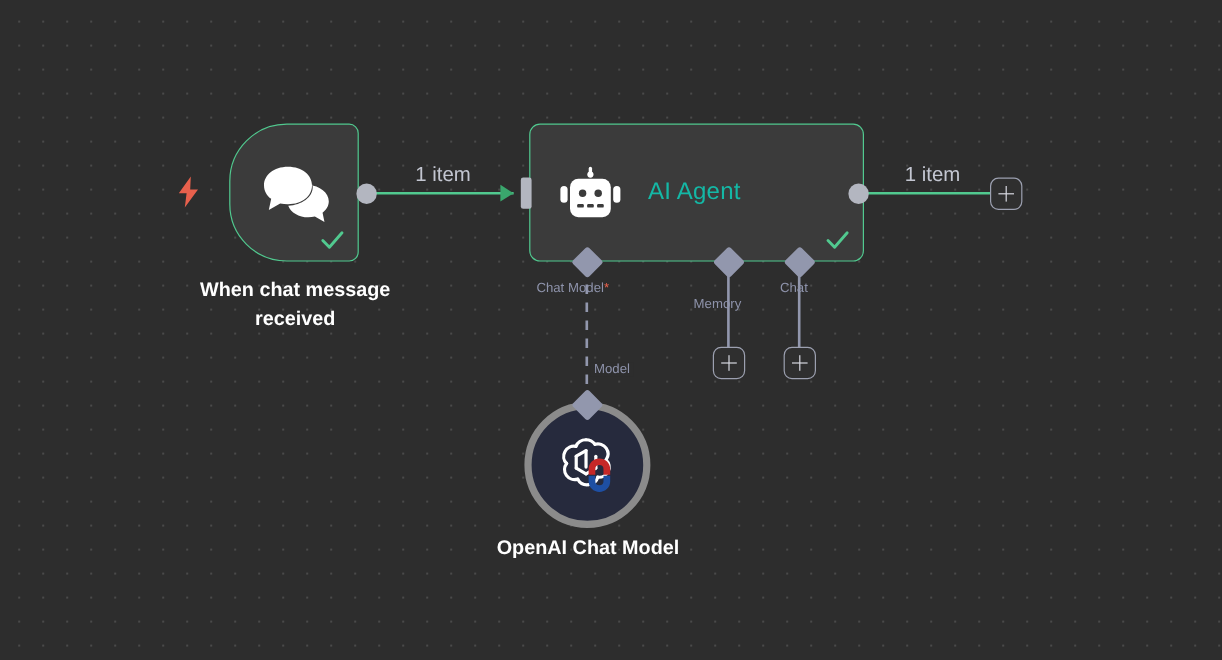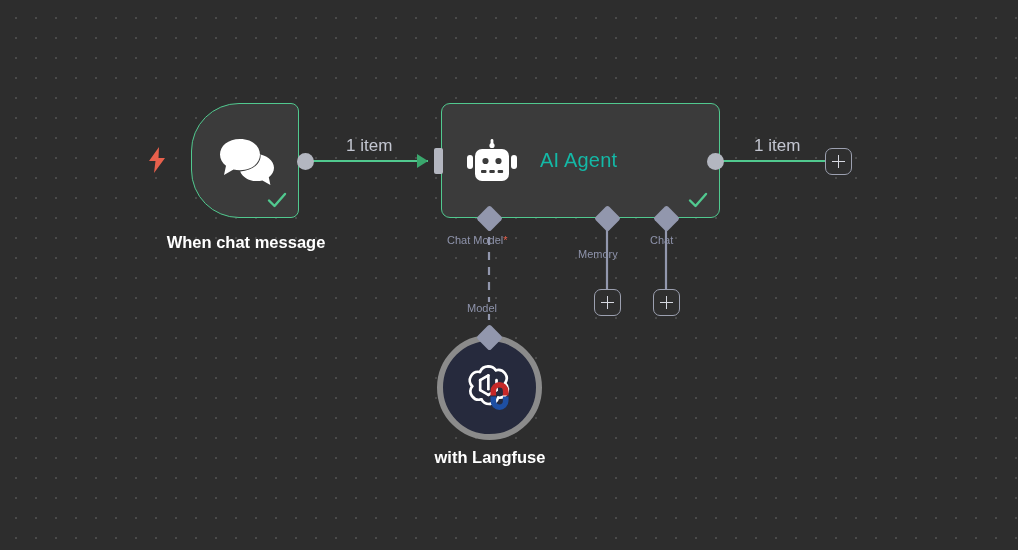--- a/index.html
+++ b/index.html
@@ -236,20 +236,21 @@
         <path d="M39 17 C48.5 17.8 56 23.6 56 30.8 C56 34.6 54 38 50.8 40.3 L52.4 48
                  L44.4 43.5 C42.6 43.9 40.8 44.1 38.9 44.1 C31 44.1 24.3 40 22.2 34.4
                  C33.6 33.8 42.6 27.3 42.6 18.8 C42.6 18.2 42.5 17.6 42.4 17 Z" fill="#ffffff"></path>
       </svg>
     </div>
 
     <div class="out-port" style="left:297px;top:153px"></div>
 
     <div class="node-label" style="left:126px;top:231px;width:240px">
       <div>When chat message</div>
+      <div>received</div>
     </div>
 
     <svg class="in-arrow" style="left:416px;top:152px;width:14px;height:18px" viewBox="0 0 14 18">
       <path d="M1 2 L12 9 L1 16 Z" fill="#3aa76d"></path>
     </svg>
     <div class="in-port" style="left:434px;top:148px"></div>
 
     <div class="agent-node">
       <svg class="agent-icon" viewBox="0 0 52 46">
         <rect x="24.6" y="1" width="2.8" height="7" rx="1.4" fill="#ffffff"></rect>
@@ -273,21 +274,21 @@
 
     <div class="diamond" style="left:480px;top:209px"></div>
     <div class="diamond" style="left:598px;top:209px"></div>
     <div class="diamond" style="left:657px;top:209px"></div>
 
     <div class="port-label" style="left:447px;top:234px">
       <span>Chat Model</span><span class="req">*</span>
     </div>
     <div class="port-label" style="left:578px;top:248px">Memory</div>
     <div class="port-label" style="left:650px;top:234px">Chat</div>
-    <div class="port-label" style="left:464px;top:302px;background:#2d2d2d;padding:0 3px">Model</div>
+    <div class="port-label" style="left:492px;top:302px;background:#2d2d2d;padding:0 3px">Model</div>
 
     <div class="edge-label" style="left:346px;top:136px">1 item</div>
     <div class="edge-label" style="left:754px;top:136px">1 item</div>
 
     <div class="plus-btn" style="left:594px;top:289px"></div>
     <div class="plus-btn" style="left:653px;top:289px"></div>
     <div class="plus-btn" style="left:825px;top:148px"></div>
 
     <div class="diamond" style="left:480px;top:328px;z-index:5"></div>
     <div class="sub-node">
@@ -310,17 +311,17 @@
           <path d="M35.5 31.5 L26 37"></path>
         </g>
         <g transform="translate(26,29)">
           <path d="M1.5 1 A9 9 0 0 1 19.5 1 L19.5 5.6 L13.9 5.6 L13.9 1 A3.4 3.4 0 0 0 7.1 1 L7.1 5.6 L1.5 5.6 Z" fill="#c62828" transform="translate(0,0)"></path>
           <path d="M1.5 6.4 L7.1 6.4 L7.1 11 A3.4 3.4 0 0 0 13.9 11 L13.9 6.4 L19.5 6.4 L19.5 11 A9 9 0 0 1 1.5 11 Z" fill="#1e4fa3"></path>
         </g>
       </svg>
     </div>
 
     <div class="node-label" style="left:370px;top:446px;width:240px">
-      <div>with Langfuse</div>
+      <div>OpenAI Chat Model</div>
     </div>
 
   </div>
 </div>
 
 </body></html>

